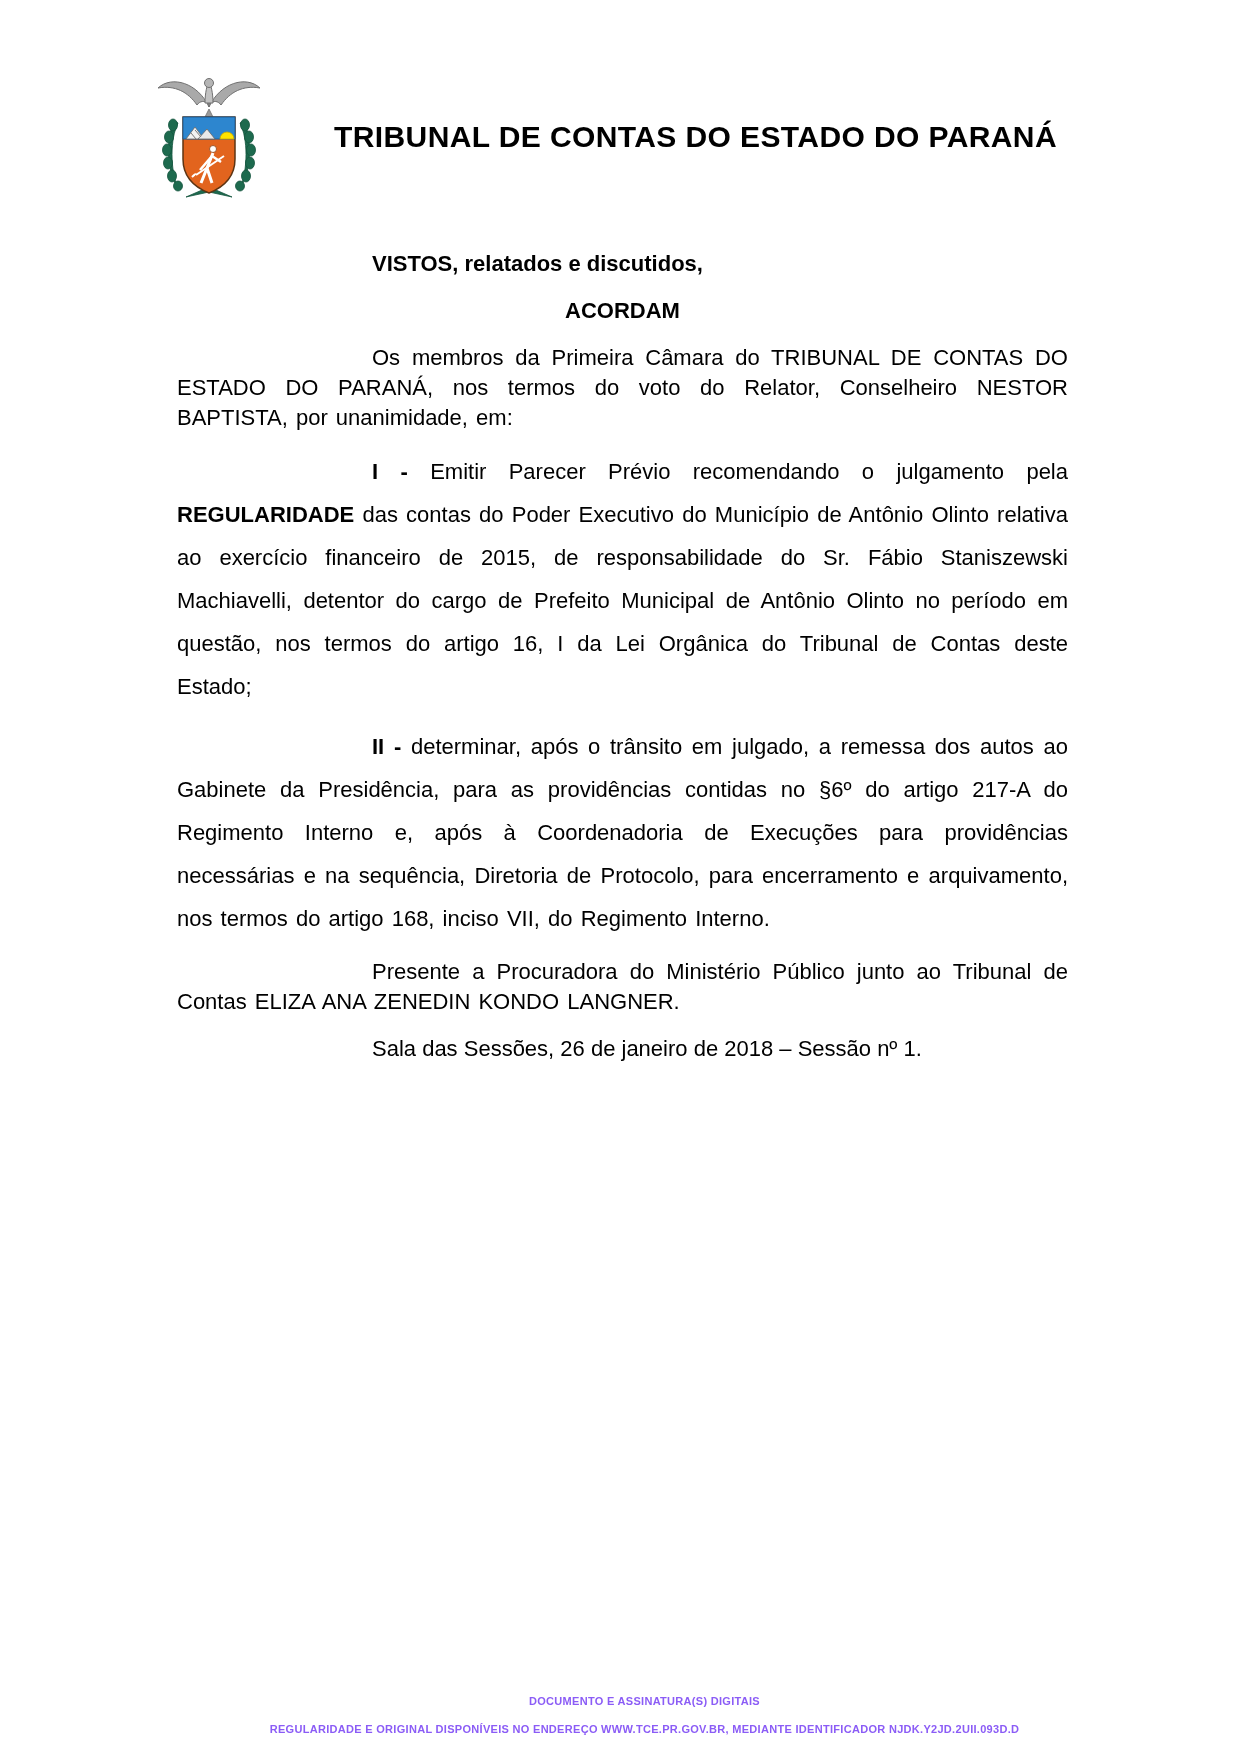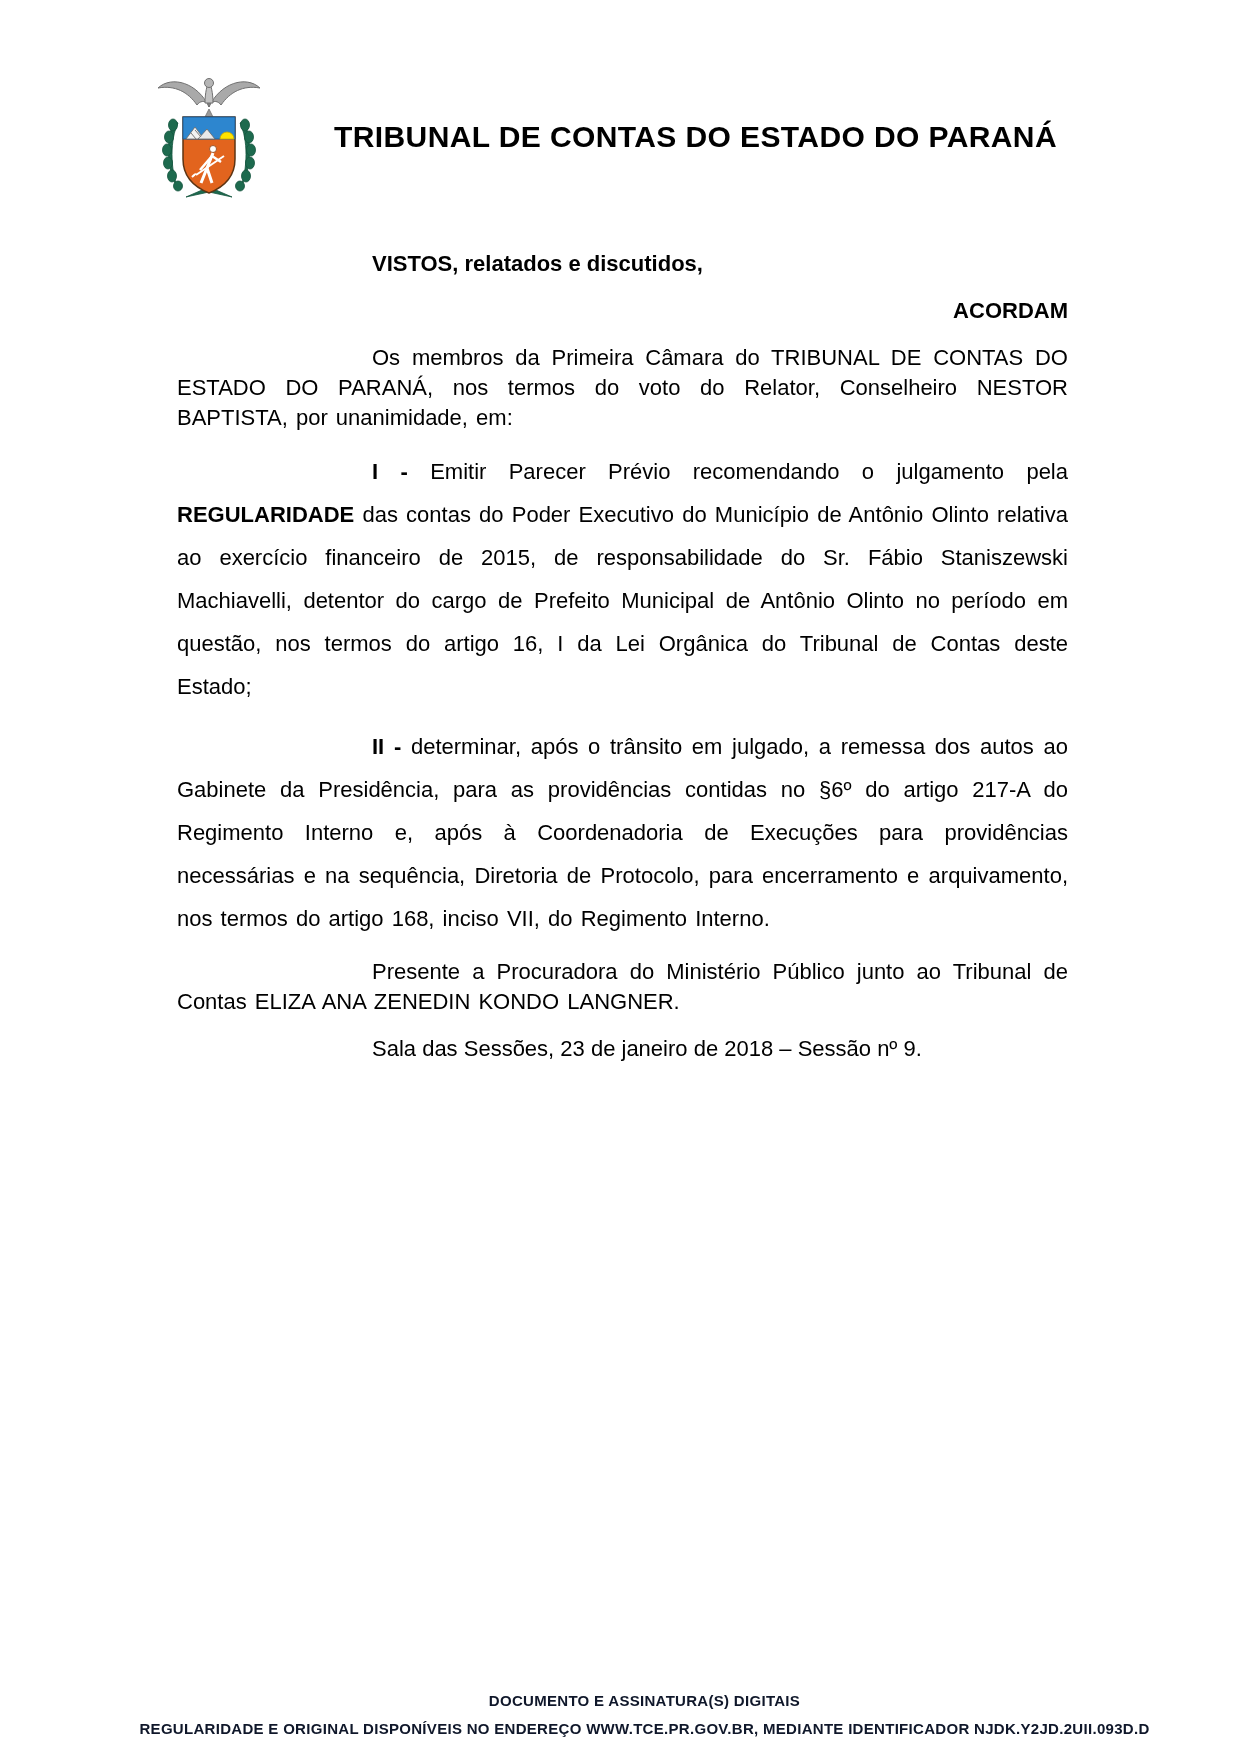--- a/index.html
+++ b/index.html
@@ -25,34 +25,34 @@
     position:absolute;left:160px;right:156px;top:232px;
     font-size:22px;
   }
   .content p{margin:17px;}
   .b{font-weight:bold;}
   .indent{text-indent:195px;}
   .just{text-align:justify;word-spacing:2px;}
   .single{line-height:30px;}
   .double{line-height:43px;}
   .vistos{padding-left:195px;font-weight:bold;line-height:30px;}
-  .acordam{margin-top:22px;text-align:right;font-weight:bold;line-height:30px;}
+  .acordam{margin-top:22px;text-align:center;font-weight:bold;line-height:30px;}
   .intro{margin-top:24px;}
   .item-i{margin-top:64px;}
   .item-ii{margin-top:10px;}
   .votaram{margin-top:72px;}
   .presente{margin-top:8px;}
   .sala{line-height:30px;padding-left:195px;}
   .signature{margin-top:122px;text-align:center;line-height:30px;}
   .sig-name{font-weight:bold;}
   .footer{
     position:absolute;left:0;right:0;bottom:12px;
     text-align:center;
-    color:#0f172a;font-weight:bold;
-    font-size:15px;line-height:28px;letter-spacing:0.3px;padding-left:48px;
+    color:#8b5cf6;font-weight:bold;
+    font-size:11px;line-height:28px;letter-spacing:0.3px;padding-left:48px;
   }
 </style>
 </head>
 <body>
 
 <div class="page">
 
   <div class="header">
     <svg class="logo" viewBox="0 0 118 128" aria-hidden="true">
 
@@ -105,21 +105,21 @@
 
     <p class="intro indent just single">Os membros da Primeira Câmara do TRIBUNAL DE CONTAS DO ESTADO DO PARANÁ, nos termos do voto do Relator, Conselheiro NESTOR BAPTISTA, por unanimidade, em:</p>
 
     <p class="item-i indent just double"><span class="b">I - </span><span>Emitir Parecer Prévio recomendando o julgamento pela </span><span class="b">REGULARIDADE</span><span> das contas do Poder Executivo do Município de Antônio Olinto relativa ao exercício financeiro de 2015, de responsabilidade do Sr. Fábio Staniszewski Machiavelli, detentor do cargo de Prefeito Municipal de Antônio Olinto no período em questão, nos termos do artigo 16, I da Lei Orgânica do Tribunal de Contas deste Estado;</span></p>
 
     <p class="item-ii indent just double"><span class="b">II - </span><span>determinar, após o trânsito em julgado, a remessa dos autos ao Gabinete da Presidência, para as providências contidas no §6º do artigo 217-A do Regimento Interno e, após à Coordenadoria de Execuções para providências necessárias e na sequência, Diretoria de Protocolo, para encerramento e arquivamento, nos termos do artigo 168, inciso VII, do Regimento Interno.</span></p>
 
 
     <p class="presente indent just single">Presente a Procuradora do Ministério Público junto ao Tribunal de Contas ELIZA ANA ZENEDIN KONDO LANGNER.</p>
 
-    <p class="sala">Sala das Sessões, 23 de janeiro de 2018 – Sessão nº 9.</p>
+    <p class="sala">Sala das Sessões, 26 de janeiro de 2018 – Sessão nº 1.</p>
 
 
   </div>
 
   <div class="footer">
     <div>DOCUMENTO E ASSINATURA(S) DIGITAIS</div>
     <div>REGULARIDADE E ORIGINAL DISPONÍVEIS NO ENDEREÇO WWW.TCE.PR.GOV.BR, MEDIANTE IDENTIFICADOR NJDK.Y2JD.2UII.093D.D</div>
   </div>
 
 </div>

